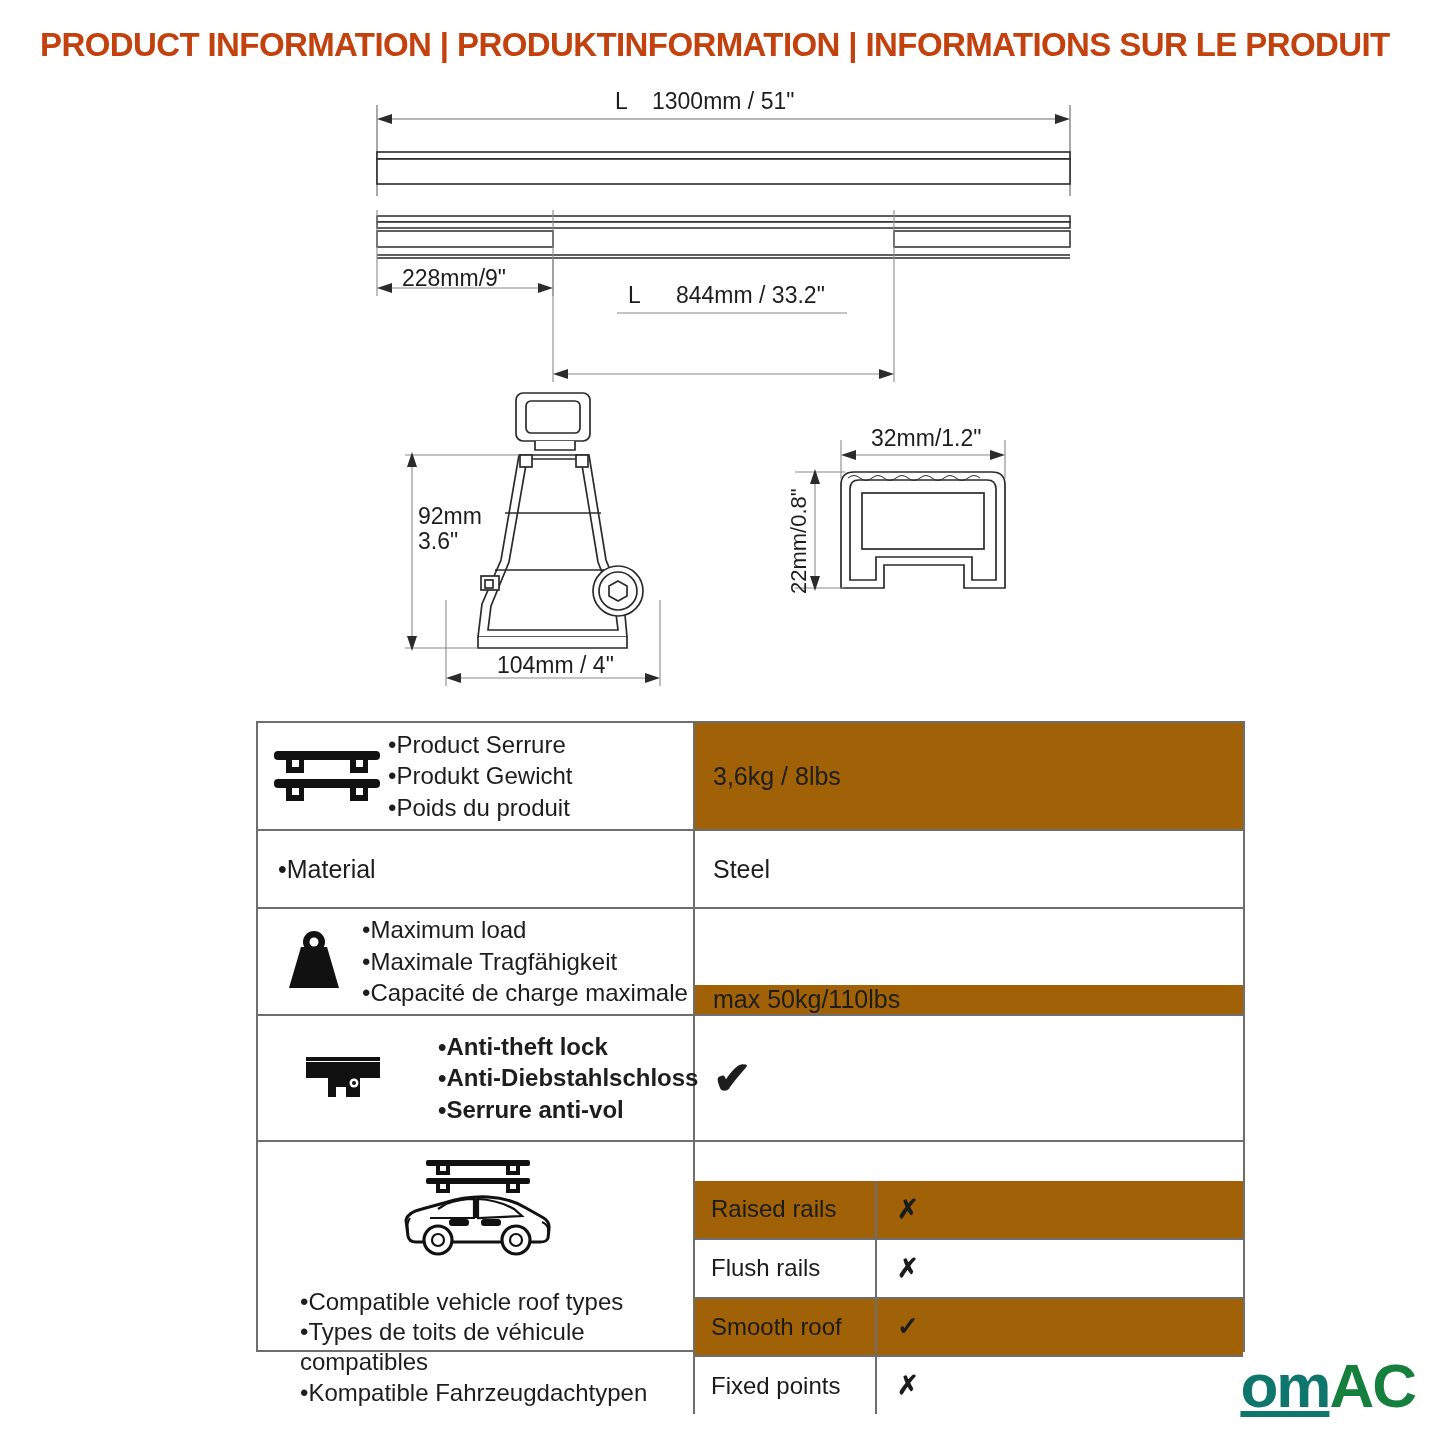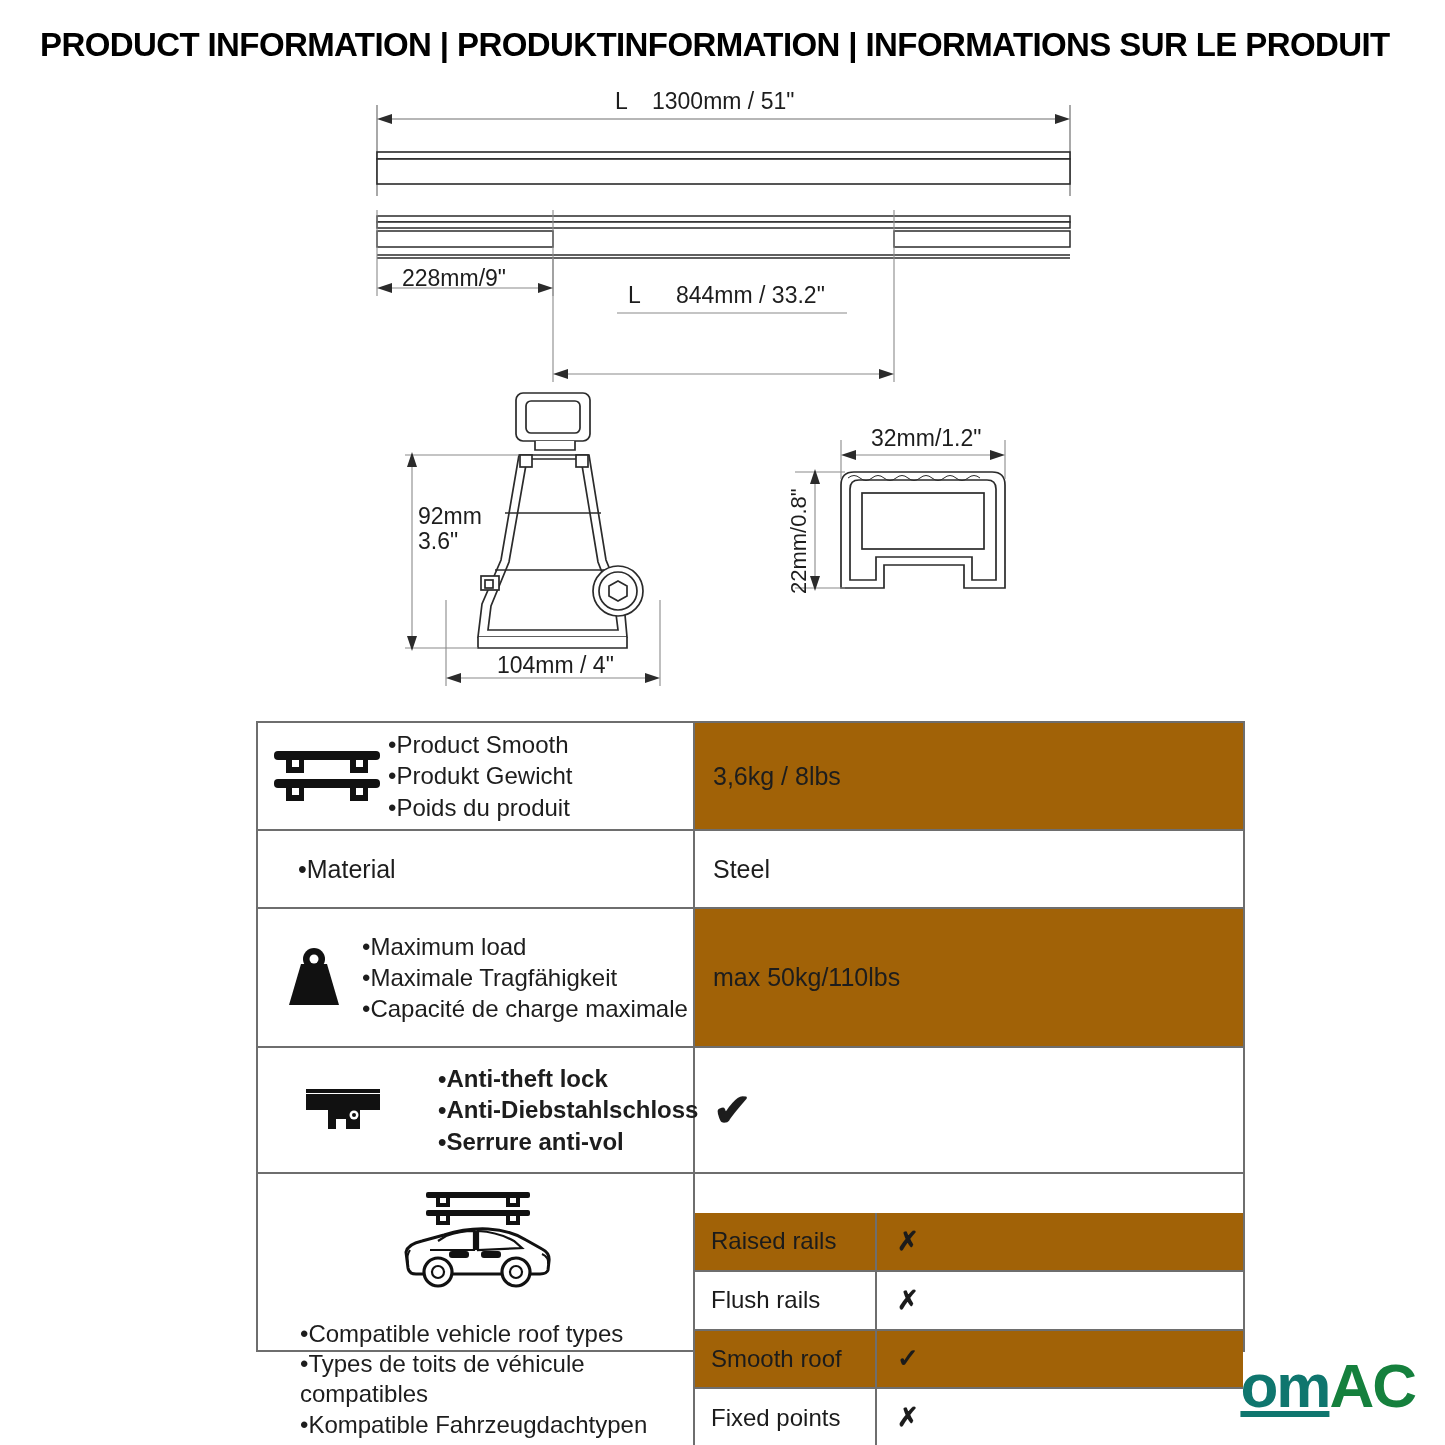--- a/index.html
+++ b/index.html
@@ -6,21 +6,21 @@
   body{
     width:1445px;height:1445px;position:relative;overflow:hidden;
     font-family:"Liberation Sans", sans-serif;color:#1b1b1b;
   }
   .page{position:absolute;inset:0;}
 
   
   .title{
     position:absolute;left:40px;top:26px;width:1370px;
     font-size:33px;font-weight:700;letter-spacing:-0.6px;
-    color:#000000;white-space:nowrap;
+    color:#c2410c;white-space:nowrap;
   }
 
   
   .svgwrap{position:absolute;left:0;top:0;width:1445px;height:1445px;pointer-events:none;}
   .dimlabel{
     position:absolute;font-size:23px;color:#1d1d1d;white-space:nowrap;
     font-family:"Liberation Sans", sans-serif;
   }
   .vlabel{
     position:absolute;font-size:22px;color:#1d1d1d;white-space:nowrap;
@@ -42,24 +42,24 @@
     flex:1;box-sizing:border-box;display:flex;align-items:center;
     padding:0 18px;font-size:25px;color:#1d1d1d;
   }
   .shaded{background:#a16207;}
   .icon-box{width:122px;min-width:122px;display:flex;align-items:center;justify-content:center;}
   .label-stack{font-size:24px;line-height:1.30;color:#1d1d1d;}
   .label-stack div{white-space:nowrap;}
 
   .row-weight{height:108px;}
   .row-material{height:78px;}
-  .row-load{height:139px;}
+  .row-load{height:107px;align-items:flex-end;}
   .row-lock{height:126px;}
 
-  .row-material .cell-icon-label{padding-left:40px;}
+  .row-material .cell-icon-label{padding-left:20px;}
   .row-material .label-stack{font-size:25px;}
 
   .row-load .label-stack{font-size:24px;}
   .row-lock .cell-icon-label{padding-left:24px;font-weight:bold;}
   .row-lock .label-stack{padding-left:34px;}
 
   
   .roof-row{display:flex;height:272px;box-sizing:border-box;}
   .roof-left{
     width:437px;box-sizing:border-box;border-right:2px solid #6e6e6e;
@@ -243,21 +243,21 @@
             <rect x="78" y="15" width="18" height="13" fill="#111"></rect>
             <rect x="84" y="15" width="7" height="7" fill="#fff"></rect>
             <rect x="2" y="34" width="106" height="9" rx="4" fill="#111"></rect>
             <rect x="14" y="43" width="18" height="13" fill="#111"></rect>
             <rect x="20" y="43" width="7" height="7" fill="#fff"></rect>
             <rect x="78" y="43" width="18" height="13" fill="#111"></rect>
             <rect x="84" y="43" width="7" height="7" fill="#fff"></rect>
           </svg>
         </div>
         <div class="label-stack">
-          <div>•Product Smooth</div>
+          <div>•Product Serrure</div>
           <div>•Produkt Gewicht</div>
           <div>•Poids du produit</div>
         </div>
       </div>
       <div class="cell-value shaded">3,6kg / 8lbs</div>
     </div>
 
     <div class="row row-material">
       <div class="cell-icon-label">
         <div class="label-stack">

